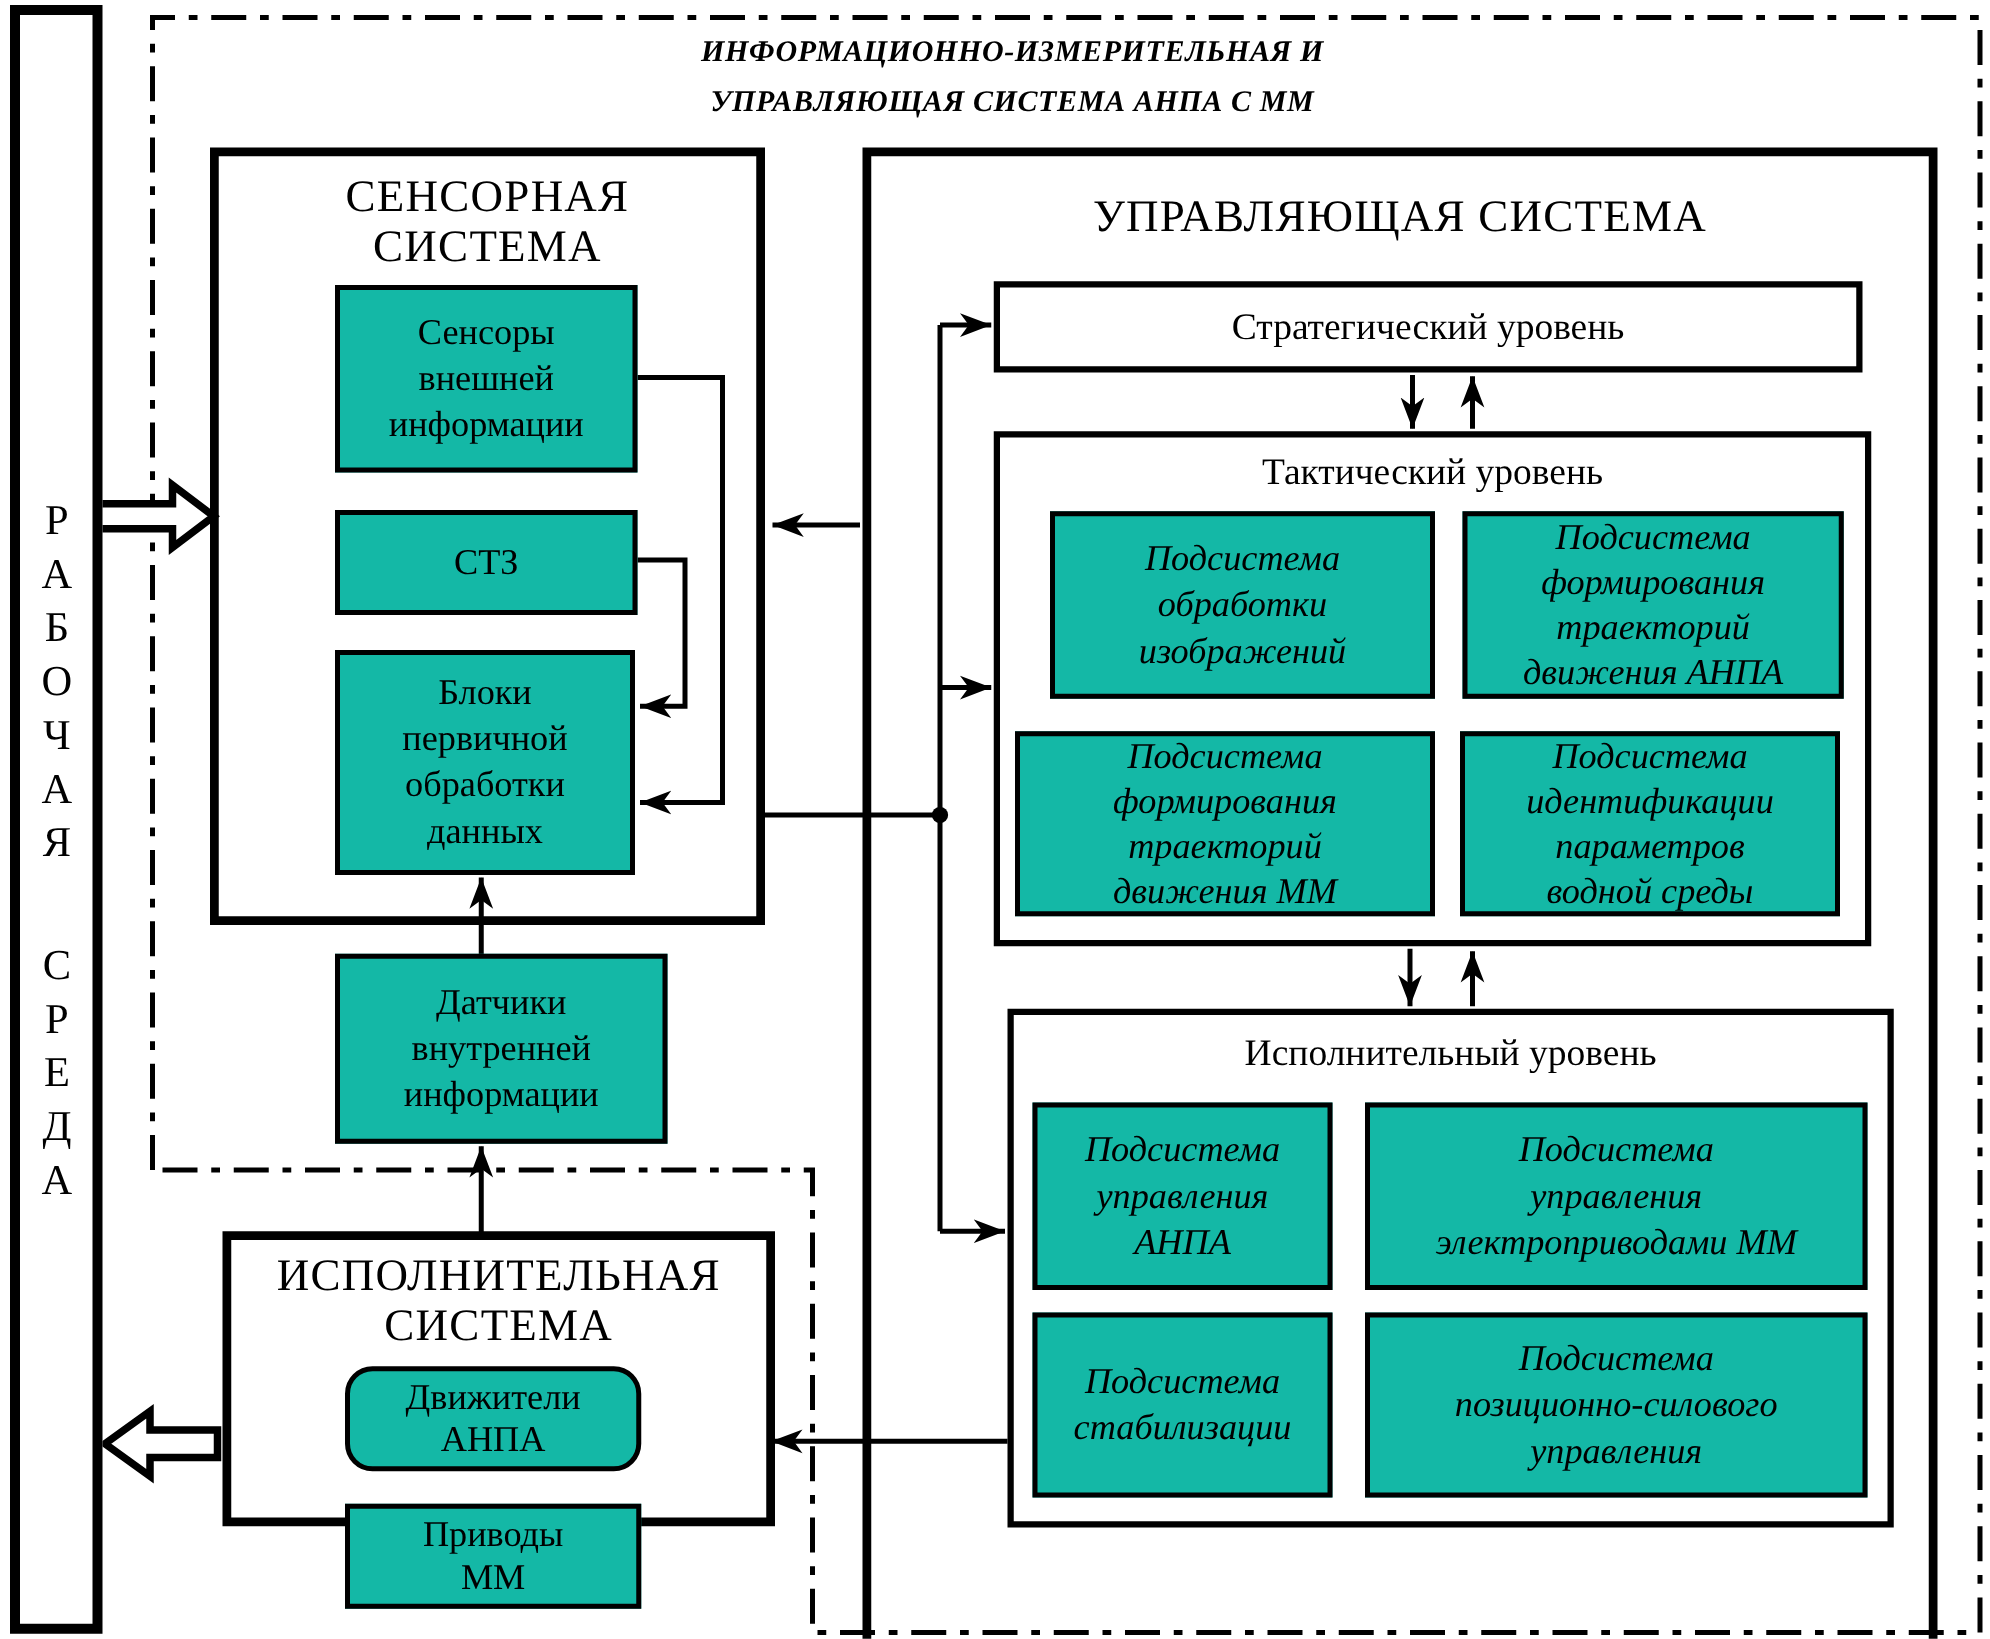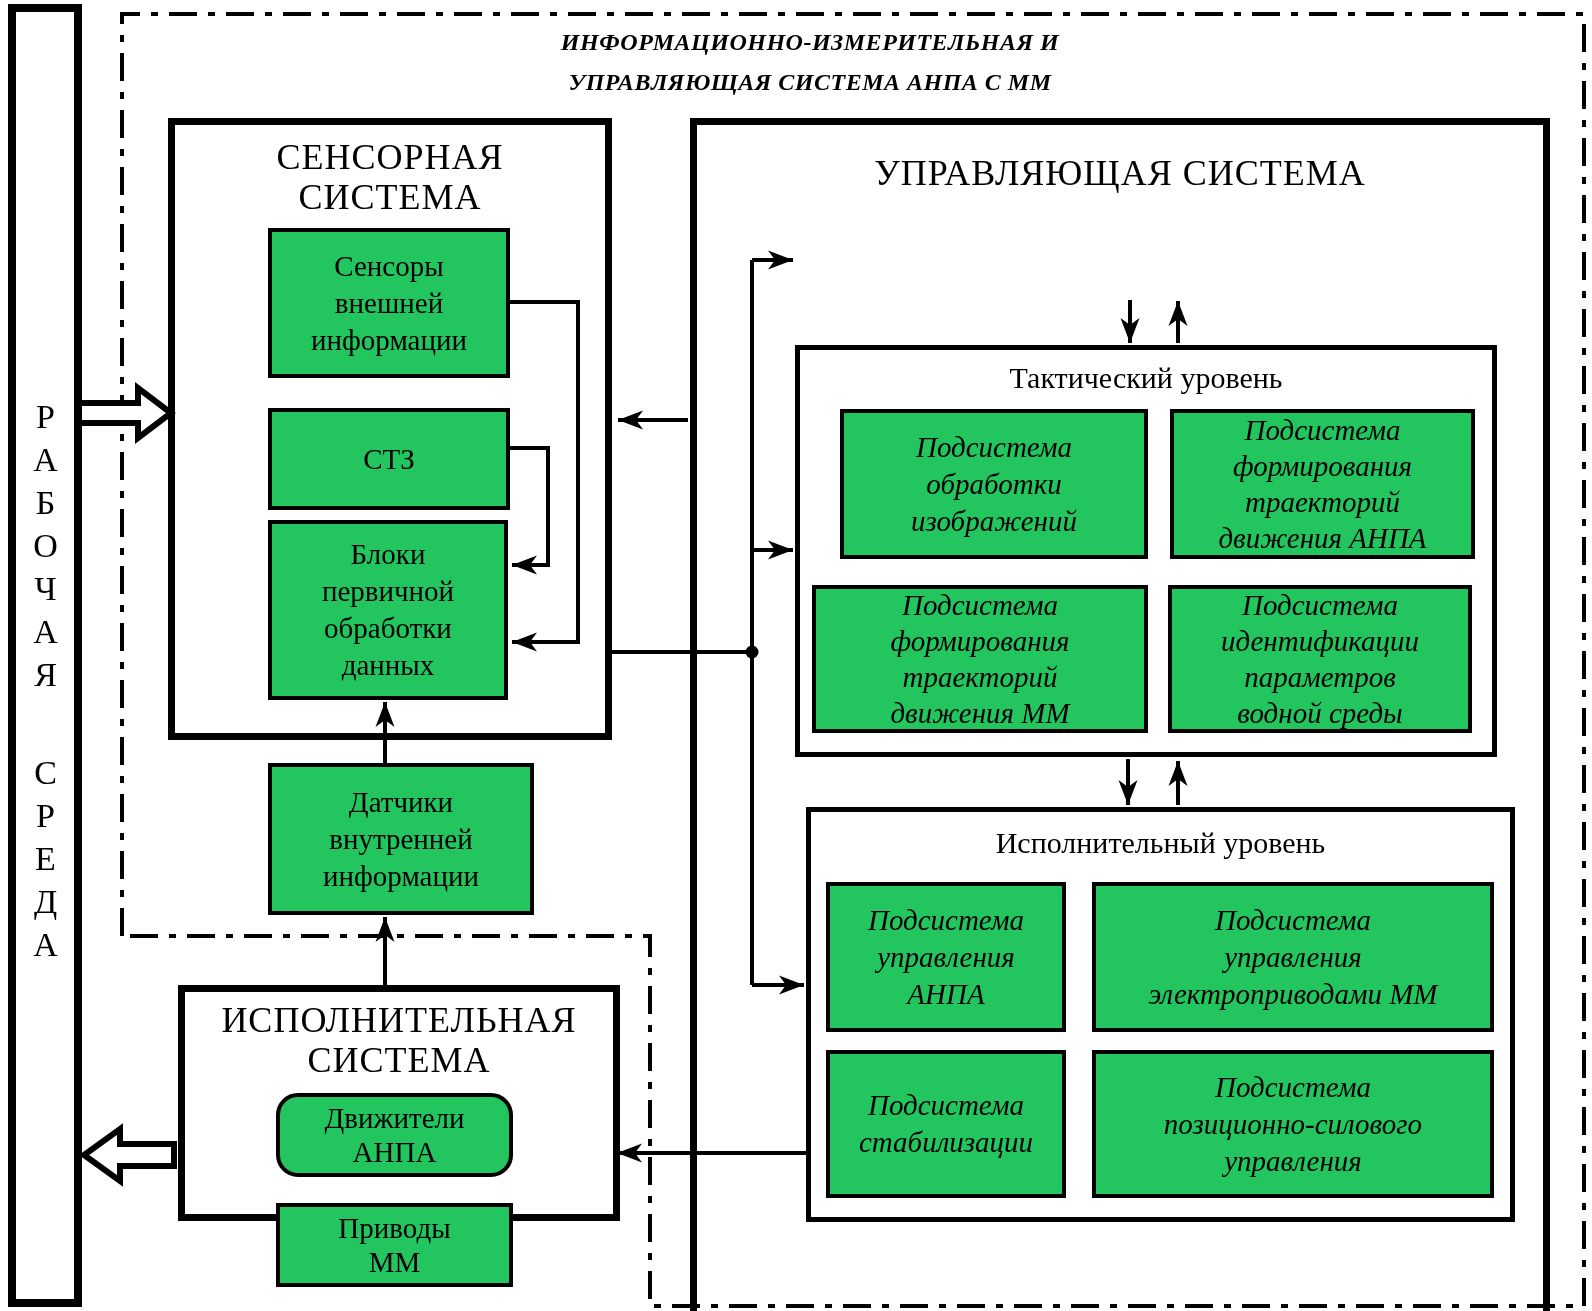--- a/index.html
+++ b/index.html
@@ -7,21 +7,21 @@
   body {
     width:1592px; height:1311px; position:relative; overflow:hidden;
     font-family:"Liberation Serif","DejaVu Serif",serif; color:#000;
   }
   .stage { position:absolute; left:0; top:0; width:1592px; height:1311px; }
   .wires { position:absolute; left:0; top:0; width:1592px; height:1311px; }
 
   .bigbox { position:absolute; border:7px solid #000; background:transparent; }
   .levelbox { position:absolute; border:5px solid #000; background:transparent; }
   .cell {
-    position:absolute; border:4px solid #000; background:#22c55e;
+    position:absolute; border:4px solid #000; background:#14b8a6;
     display:flex; align-items:center; justify-content:center;
     text-align:center; white-space:pre-line;
     font-size:29px; line-height:37px;
   }
   .cell.it { font-style:italic; }
   .sec-title {
     position:absolute; left:0; right:0; text-align:center;
     font-size:36px; line-height:40px; letter-spacing:1px; white-space:pre-line;
   }
   .lvl-title {
@@ -94,21 +94,21 @@
 
   <div class="diagram-title">ИНФОРМАЦИОННО-ИЗМЕРИТЕЛЬНАЯ И
 УПРАВЛЯЮЩАЯ СИСТЕМА АНПА С ММ</div>
 
   <div class="bigbox" style="left:168px; top:118px; width:444px; height:622px;">
     <div class="sec-title" style="top:12px;">СЕНСОРНАЯ
 СИСТЕМА</div>
     <div class="cell" style="left:93px; top:103px; width:242px; height:150px;">Сенсоры
 внешней
 информации</div>
-    <div class="cell" style="left:93px; top:283px; width:242px; height:102px;">СТЗ</div>
+    <div class="cell" style="left:93px; top:283px; width:242px; height:84px;">СТЗ</div>
     <div class="cell" style="left:93px; top:395px; width:240px; height:180px;">Блоки
 первичной
 обработки
 данных</div>
   </div>
 
   <div class="cell" style="left:268px; top:763px; width:266px; height:152px;">Датчики
 внутренней
 информации</div>
 
@@ -117,20 +117,23 @@
 СИСТЕМА</div>
     <div class="cell" style="left:91px; top:101px; width:237px; height:84px; line-height:34px;border-radius:22px;">Движители
 АНПА</div>
     <div class="cell" style="left:91px; top:211px; width:237px; height:84px; line-height:34px;">Приводы
 ММ</div>
   </div>
 
   <div class="bigbox" style="left:690px; top:118px; width:860px; height:1222px;">
     <div class="sec-title" style="top:28px;">УПРАВЛЯЮЩАЯ СИСТЕМА</div>
 
+    <div class="levelbox" style="left:98px; top:100px; width:695px; height:73px; display:flex; align-items:center;">
+      <div class="lvl-title">Стратегический уровень</div>
+    </div>
 
     <div class="levelbox" style="left:98px; top:220px; width:702px; height:412px;">
       <div class="lvl-title" style="top:9px;">Тактический уровень</div>
       <div class="cell it" style="left:40px; top:59px; width:308px; height:150px;">Подсистема
 обработки
 изображений</div>
       <div class="cell it" style="left:370px; top:59px; width:305px; height:150px; line-height:36px;">Подсистема
 формирования
 траекторий
 движения АНПА</div>

